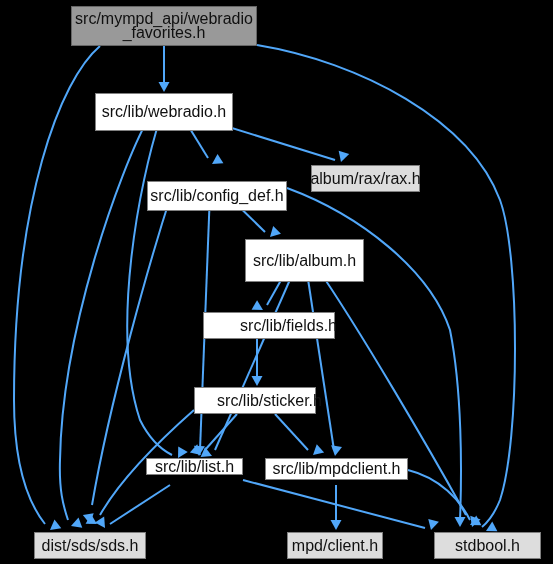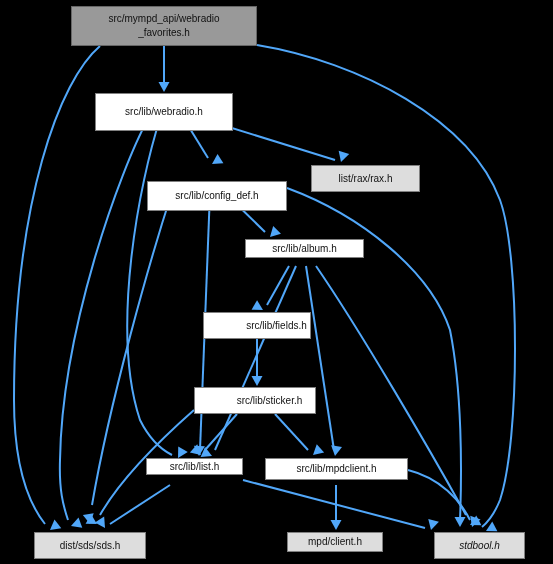--- a/index.html
+++ b/index.html
@@ -22,21 +22,21 @@
     width: 553px;
     height: 564px;
   }
   .node {
     position: absolute;
     box-sizing: border-box;
     display: flex;
     align-items: center;
     justify-content: center;
     text-align: center;
-    font-size: 10px;
+    font-size: 16px;
     line-height: 14px;
     color: #101010;
     border: 1px solid #808080;
     background: #ffffff;
     white-space: pre;
     letter-spacing: 0px;
     z-index: 5;
   }
   .node.gray {
     background: #dddddd;
@@ -105,23 +105,23 @@
       <path d="M 194,410 C 160,440 120,480 100,515" class="edge-path"></path>
       <path d="M 0,0 L -5.5,-10 L 5.5,-10 Z" class="arrow-head" transform="translate(97,524) rotate(-60)"></path>
       <path d="M 172,192 C 150,260 110,400 92,505" class="edge-path"></path>
       <path d="M 0,0 L -5.5,-10 L 5.5,-10 Z" class="arrow-head" transform="translate(90,524) rotate(-10)"></path>
     </svg>
   <div id="nodes-layer">
       <div class="node root" style="left: 71px; top: 6px; width: 186px; height: 40px;">src/mympd_api/webradio
 _favorites.h</div>
       <div class="node" style="left: 95px; top: 93px; width: 138px; height: 38px;">src/lib/webradio.h</div>
       <div class="node" style="left: 147px; top: 181px; width: 140px; height: 30px;">src/lib/config_def.h</div>
-      <div class="node gray" style="left: 311px; top: 165px; width: 109px; height: 27px;">list/rax/rax.h</div>
-      <div class="node" style="left: 245px; top: 239px; width: 119px; height: 19px;">src/lib/album.h</div>
-      <div class="node" style="left: 203px; top: 312px; width: 108px; height: 27px; padding-left: 39px;">src/lib/fields.h</div>
+      <div class="node gray" style="left: 311px; top: 165px; width: 109px; height: 27px;">album/rax/rax.h</div>
+      <div class="node" style="left: 245px; top: 239px; width: 119px; height: 43px;">src/lib/album.h</div>
+      <div class="node" style="left: 203px; top: 312px; width: 132px; height: 27px; padding-left: 39px;">src/lib/fields.h</div>
       <div class="node" style="left: 194px; top: 387px; width: 122px; height: 27px; padding-left: 29px;">src/lib/sticker.h</div>
       <div class="node" style="left: 146px; top: 458px; width: 97px; height: 17px;">src/lib/list.h</div>
       <div class="node" style="left: 265px; top: 458px; width: 143px; height: 22px;">src/lib/mpdclient.h</div>
       <div class="node gray" style="left: 26px; top: 532px; width: 112px; height: 27px; margin-left: 8px;">dist/sds/sds.h</div>
-      <div class="node gray" style="left: 287px; top: 532px; width: 96px; height: 20px;">mpd/client.h</div>
-      <div class="node gray" style="left: 434px; top: 532px; width: 91px; height: 27px; font-style: italic;">stdbool.h</div>
+      <div class="node gray" style="left: 287px; top: 532px; width: 96px; height: 27px;">mpd/client.h</div>
+      <div class="node gray" style="left: 434px; top: 532px; width: 107px; height: 27px;">stdbool.h</div>
     </div>
 </div>
 
 </body></html>

